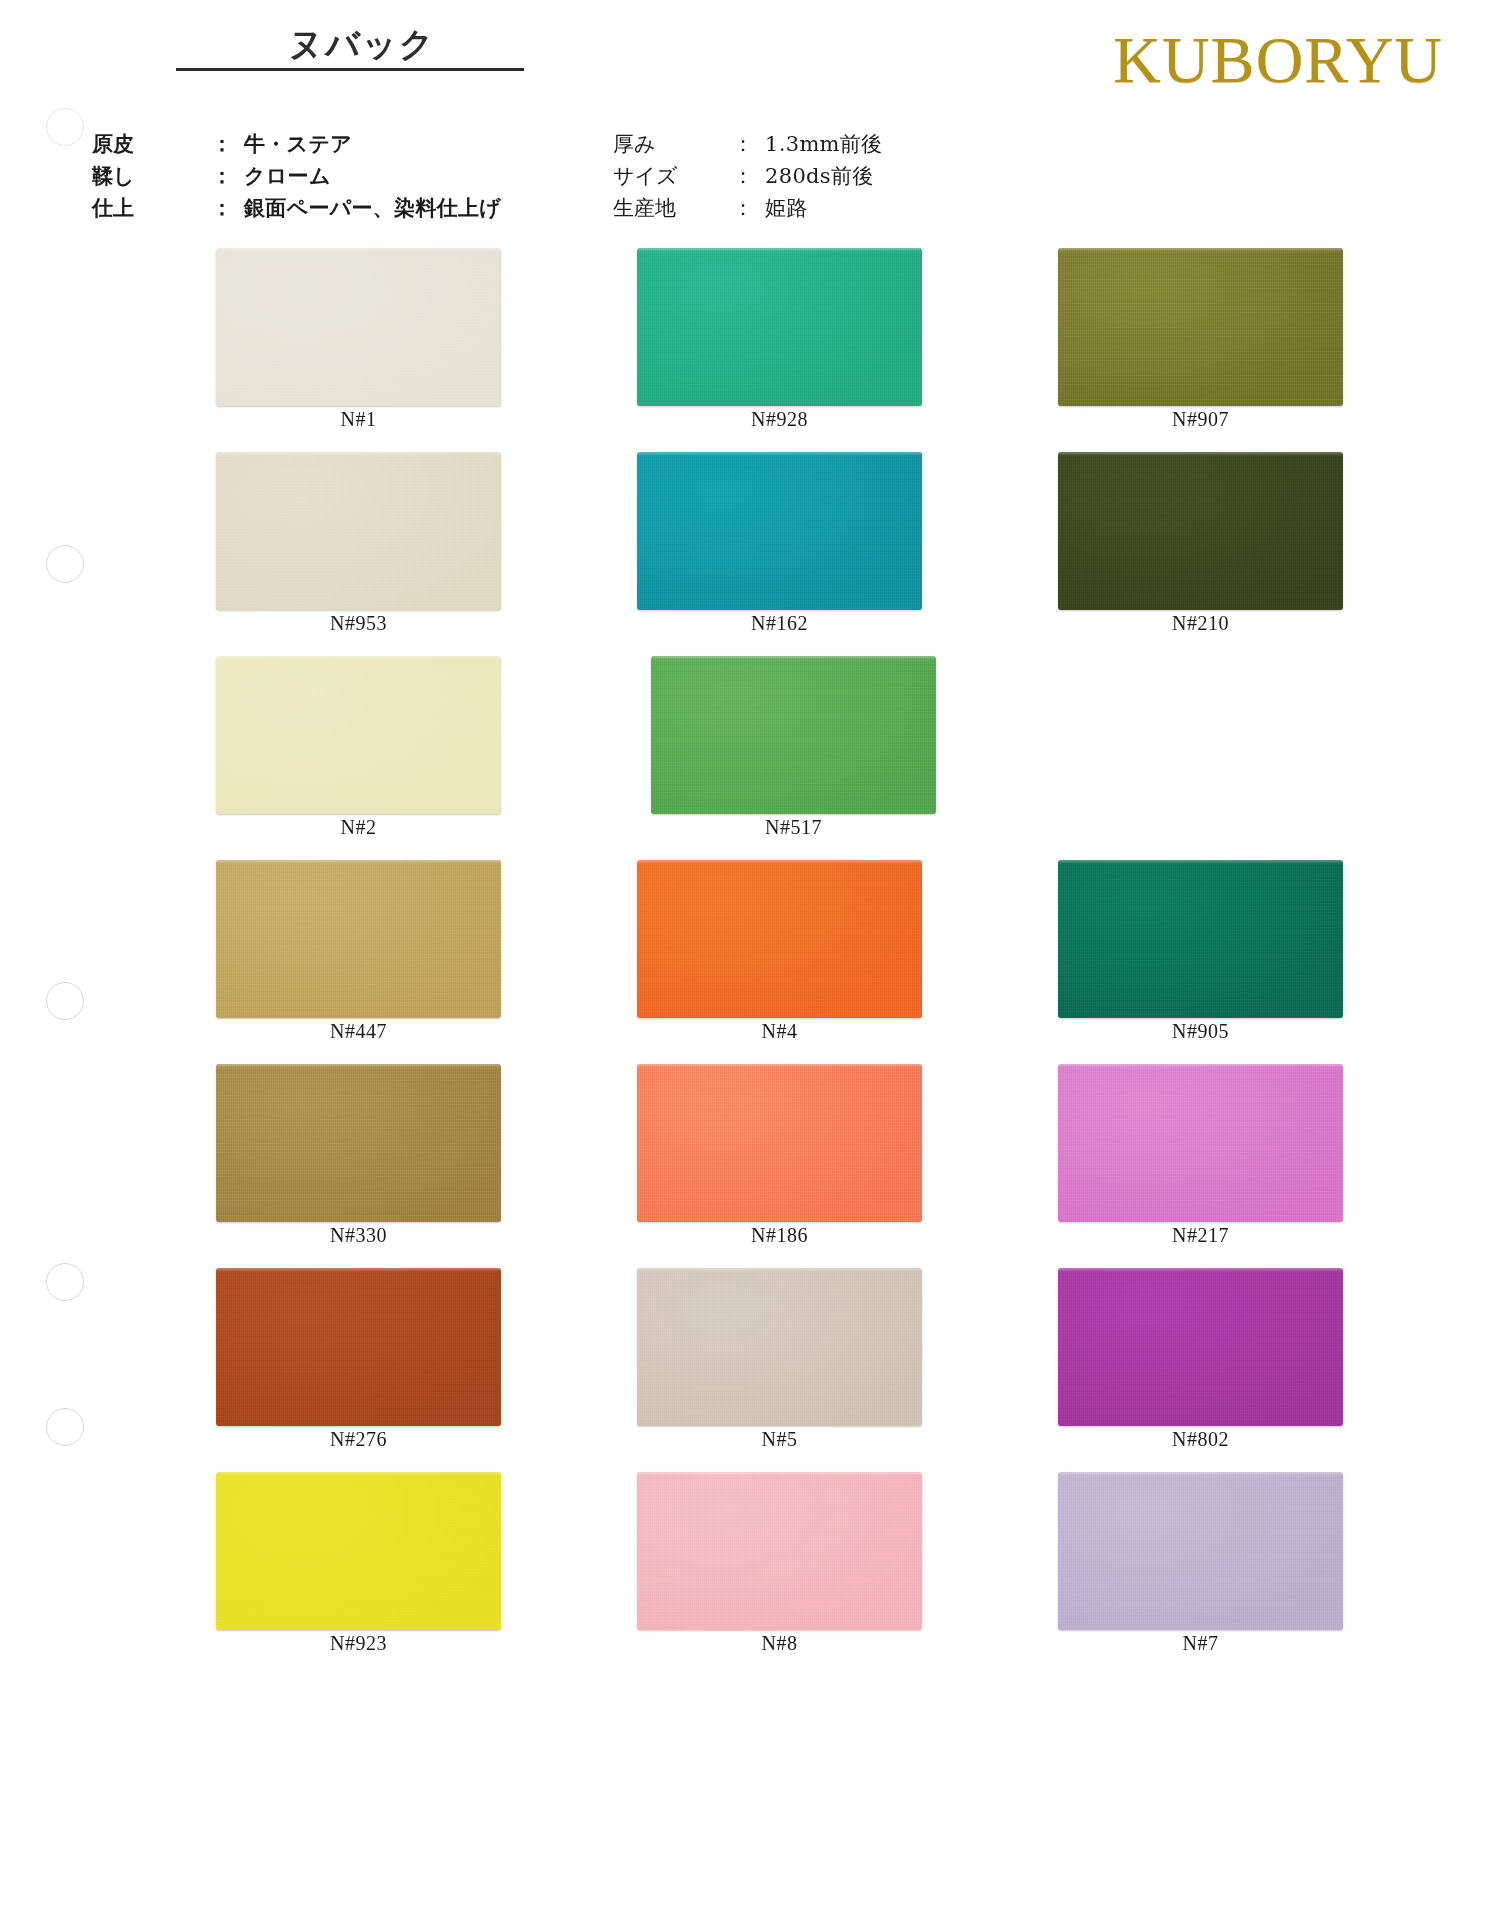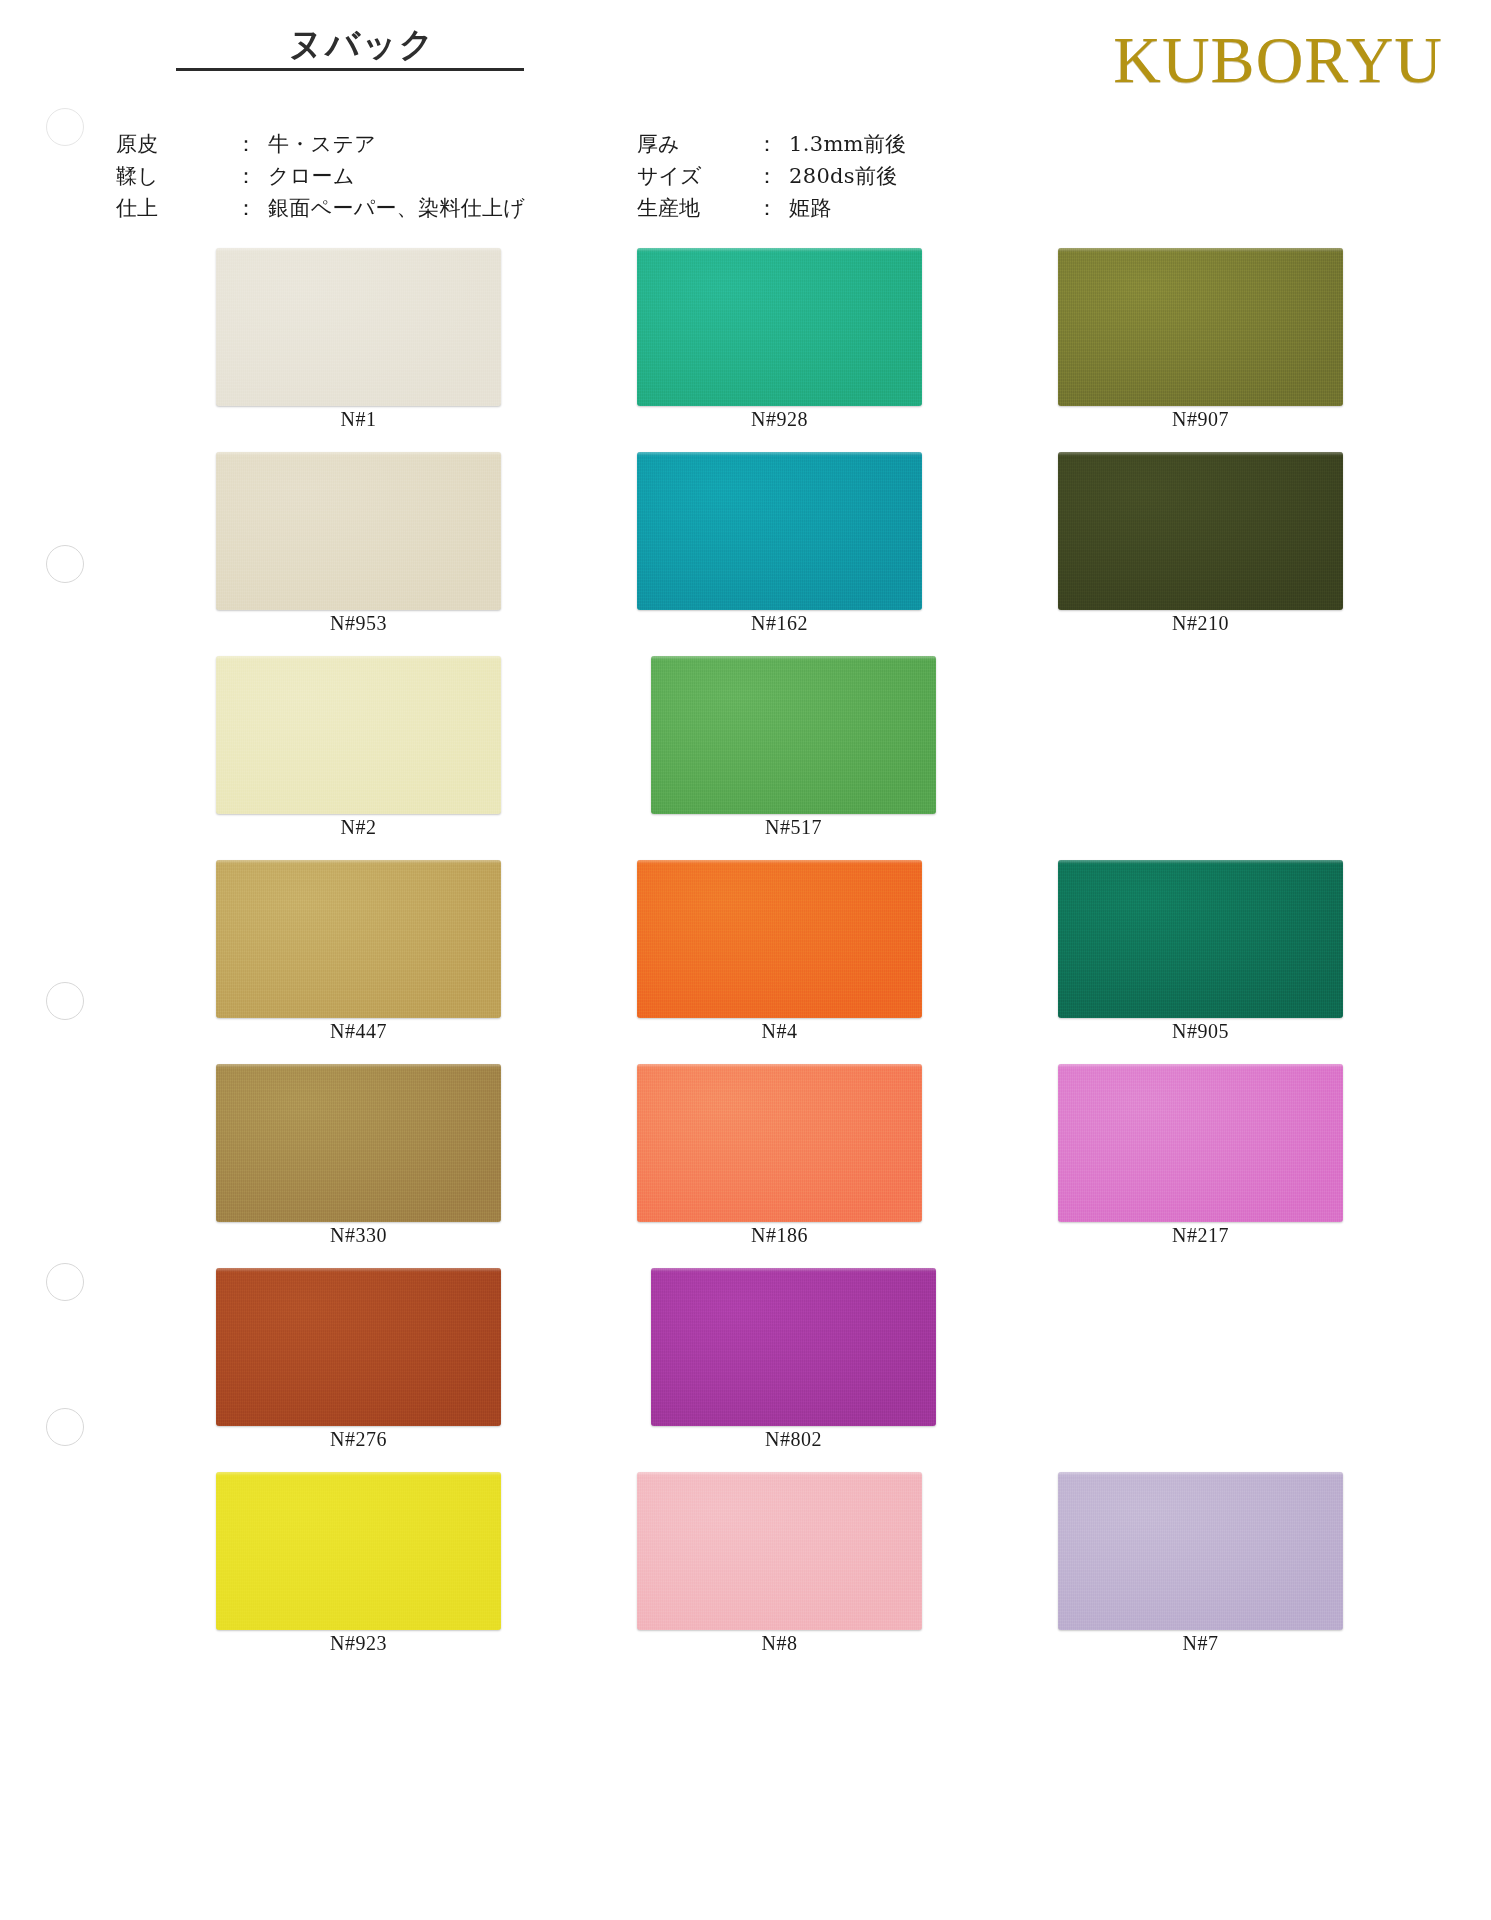--- a/index.html
+++ b/index.html
@@ -68,21 +68,21 @@
   }
 
   
   .specs {
     position: absolute;
     left: 0; top: 128px;
     width: 1491px;
     display: flex;
   }
   .spec-col { display: table; border-collapse: collapse; }
-  .spec-col.left  { margin-left: 116px; }
+  .spec-col.left  { margin-left: 92px; font-weight: bold; }
   .spec-col.right { margin-left: 112px; }
   .spec-row { display: table-row; }
   .spec-key, .spec-sep, .spec-val {
     display: table-cell;
     font-family: "DejaVu Serif", serif;
     font-size: 21px;
     line-height: 32px;
     color: #1c1c1c;
     white-space: nowrap;
     vertical-align: top;
@@ -279,20 +279,24 @@
       <div class="cell c2">
         <div class="swatch" style="background: rgb(221, 124, 205);"></div>
         <div class="label">N#217</div>
       </div>
     </div>
     <div class="row">
       <div class="cell c0">
         <div class="swatch" style="background: rgb(171, 74, 36);"></div>
         <div class="label">N#276</div>
       </div>
+      <div class="cell c1">
+        <div class="swatch" style="background: rgb(210, 199, 186);"></div>
+        <div class="label">N#5</div>
+      </div>
       <div class="cell c2">
         <div class="swatch" style="background: rgb(166, 58, 162);"></div>
         <div class="label">N#802</div>
       </div>
     </div>
     <div class="row">
       <div class="cell c0">
         <div class="swatch" style="background: rgb(233, 225, 41);"></div>
         <div class="label">N#923</div>
       </div>

